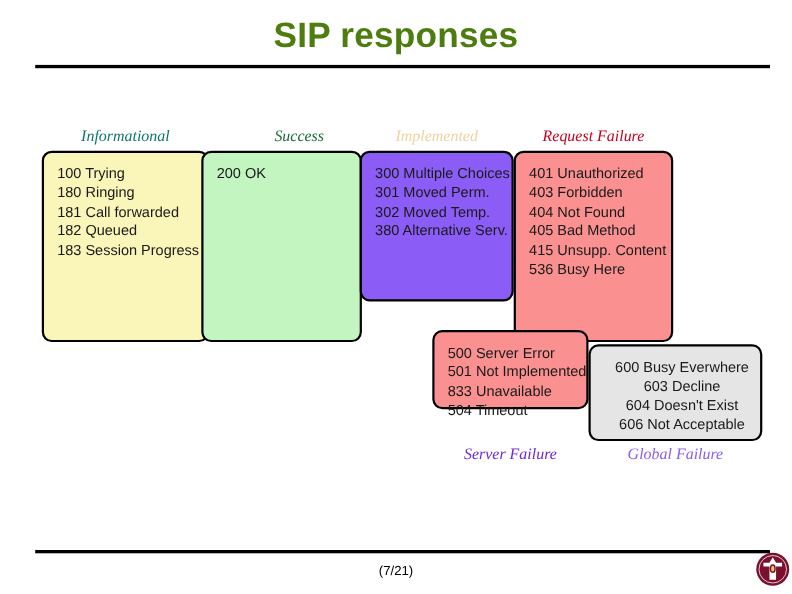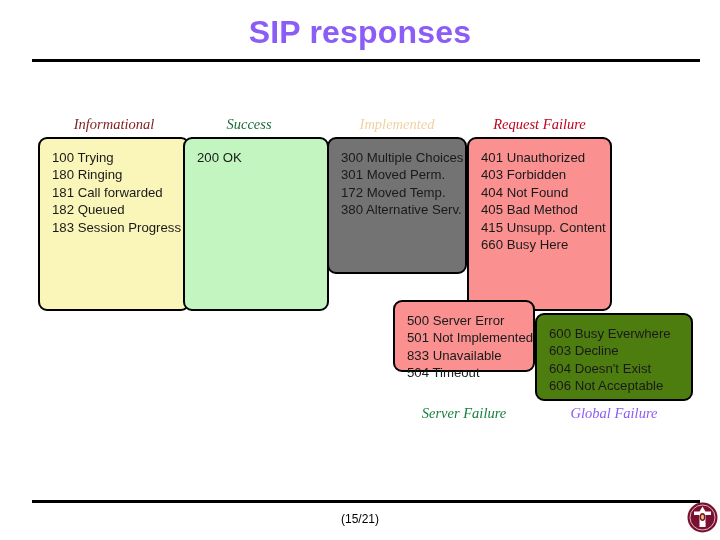--- a/index.html
+++ b/index.html
@@ -118,77 +118,77 @@
     top: 502px;
     width: 31px;
     height: 31px;
   }
 </style>
 </head>
 <body>
 
 <div id="slide">
 
-  <div class="slide-title" style="color: #8b5cf6;">SIP responses</div>
+  <div class="slide-title" style="color: #4d7c0f;">SIP responses</div>
   <div class="title-rule"></div>
 
   <div class="diagram">
 
-    <div class="cat-header" style="left: 38px; top: 116px; width: 152px; color: #7f1d1d;">Informational</div>
+    <div class="cat-header" style="left: 38px; top: 116px; width: 152px; color: #0f766e;">Informational</div>
     <div class="code-box" id="box-informational" style="left: 38px; top: 137px; width: 152px; height: 174px; background: rgb(250, 245, 184);">
         <div class="code-line">100 Trying</div>
         <div class="code-line">180 Ringing</div>
         <div class="code-line">181 Call forwarded</div>
         <div class="code-line">182 Queued</div>
         <div class="code-line">183 Session Progress</div>
       </div>
 
-    <div class="cat-header" style="left: 176px; top: 116px; width: 146px; color: rgb(29, 107, 58); text-align: center;">Success</div>
+    <div class="cat-header" style="left: 199px; top: 116px; width: 146px; color: rgb(29, 107, 58); text-align: center;">Success</div>
     <div class="code-box" id="box-success" style="left: 183px; top: 137px; width: 146px; height: 174px; background: rgb(194, 245, 192);">
         <div class="code-line">200 OK</div>
       </div>
 
     <div class="cat-header" style="left: 327px; top: 116px; width: 140px; color: rgb(240, 210, 160);">Implemented</div>
-    <div class="code-box" id="box-redirection" style="left: 327px; top: 137px; width: 140px; height: 137px; background: #737373;">
+    <div class="code-box" id="box-redirection" style="left: 327px; top: 137px; width: 140px; height: 137px; background: #8b5cf6;">
         <div class="code-line">300 Multiple Choices</div>
         <div class="code-line">301 Moved Perm.</div>
-        <div class="code-line">172 Moved Temp.</div>
+        <div class="code-line">302 Moved Temp.</div>
         <div class="code-line">380 Alternative Serv.</div>
       </div>
 
     <div class="cat-header" style="left: 467px; top: 116px; width: 145px; color: rgb(194, 0, 31);">Request Failure</div>
     <div class="code-box" id="box-request-failure" style="left: 467px; top: 137px; width: 145px; height: 174px; background: rgb(250, 144, 144);">
         <div class="code-line">401 Unauthorized</div>
         <div class="code-line">403 Forbidden</div>
         <div class="code-line">404 Not Found</div>
         <div class="code-line">405 Bad Method</div>
         <div class="code-line">415 Unsupp. Content</div>
-        <div class="code-line">660 Busy Here</div>
+        <div class="code-line">536 Busy Here</div>
       </div>
 
     <div class="code-box" id="box-server-failure" style="left: 393px; top: 300px; width: 142px; height: 72px; background: rgb(250, 144, 144);">
         <div class="code-line">500 Server Error</div>
         <div class="code-line">501 Not Implemented</div>
         <div class="code-line">833 Unavailable</div>
         <div class="code-line">504 Timeout</div>
       </div>
-    <div class="cat-footer" style="left: 393px; top: 405px; width: 142px; color: #15803d;">Server Failure</div>
+    <div class="cat-footer" style="left: 393px; top: 405px; width: 142px; color: #6d28d9;">Server Failure</div>
 
-    <div class="code-box" id="box-global-failure" style="left: 535px; top: 313px; width: 158px; height: 88px; background: #4d7c0f;">
+    <div class="code-box" id="box-global-failure" style="left: 535px; top: 313px; width: 158px; height: 88px; background: #e5e5e5; text-align: center;">
         <div class="code-line">600 Busy Everwhere</div>
         <div class="code-line">603 Decline</div>
         <div class="code-line">604 Doesn't Exist</div>
         <div class="code-line">606 Not Acceptable</div>
       </div>
     <div class="cat-footer" style="left: 535px; top: 405px; width: 158px; color: #8b5cf6;">Global Failure</div>
 
   </div>
 
   <div class="footer-rule"></div>
-  <div class="footer-page">(15/21)</div>
+  <div class="footer-page">(7/21)</div>
   <div class="footer-logo">
     <svg viewBox="0 0 62 62" width="31" height="31" aria-hidden="true">
       <circle cx="31" cy="31" r="30" fill="#7a1030"></circle>
       <circle cx="31" cy="31" r="25" fill="none" stroke="#ffffff" stroke-width="1.4"></circle>
       <path d="M31 9 L37 19 L48 19 L48 26 L37 26 L37 50 L25 50 L25 26 L14 26 L14 19 L25 19 Z" fill="#ffffff"></path>
       <ellipse cx="31" cy="30" rx="5.5" ry="8" fill="#7a1030"></ellipse>
       <ellipse cx="31" cy="30" rx="3" ry="5.2" fill="#e8c76a"></ellipse>
       <text x="31" y="47" fill="#ffffff" font-size="6" font-family="Liberation Serif, serif" text-anchor="middle">1986</text>
     </svg>
   </div>

